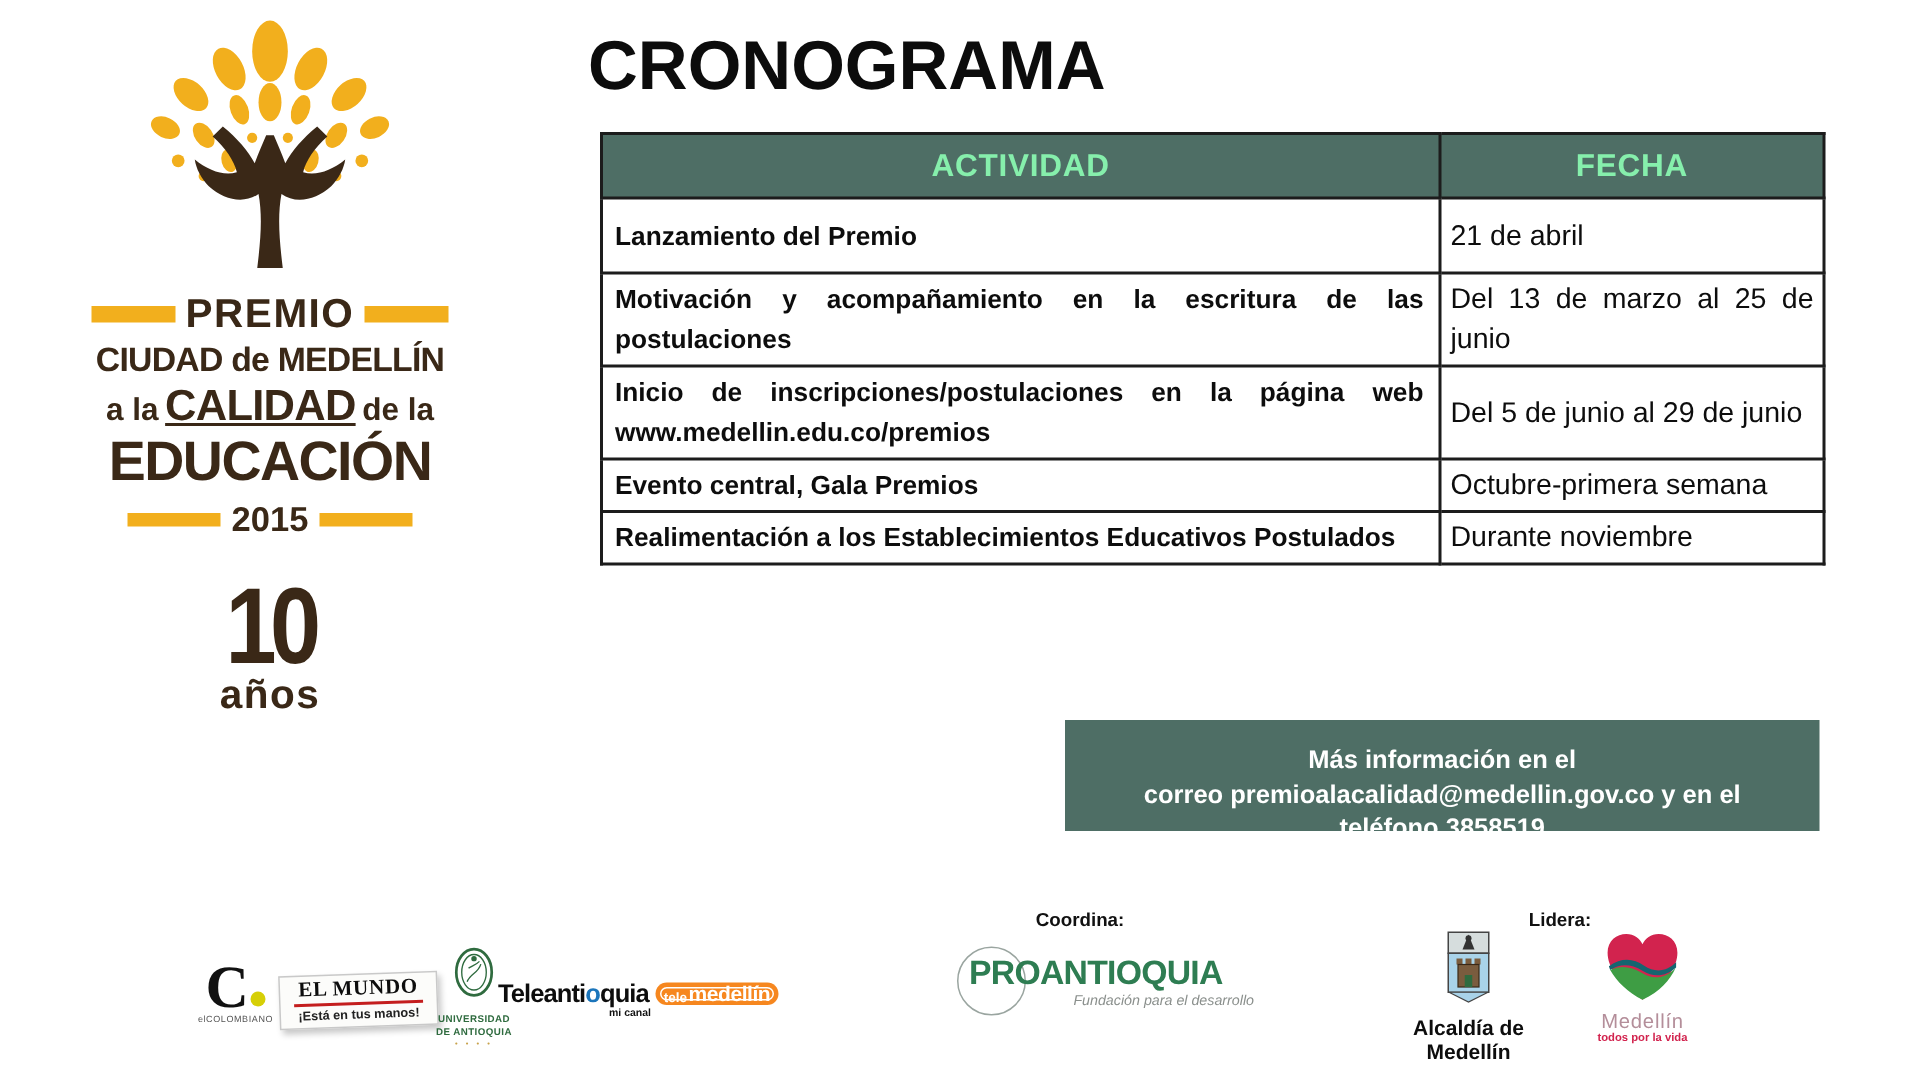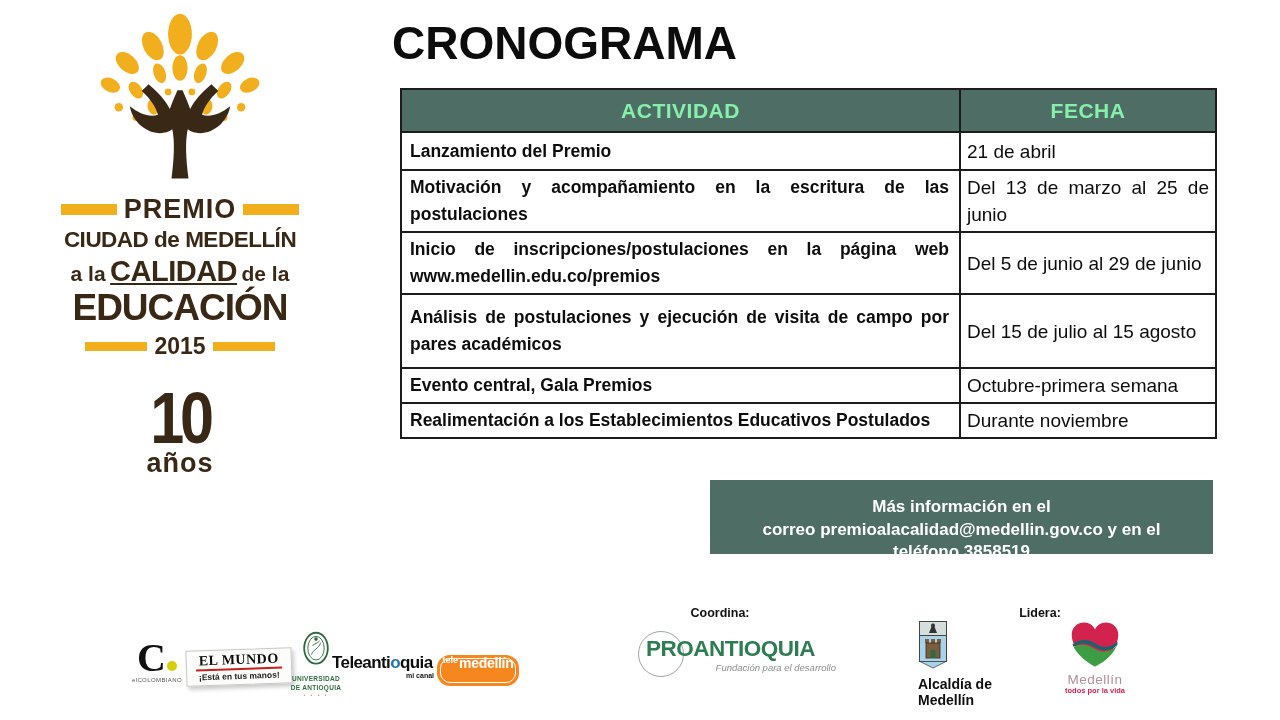--- a/index.html
+++ b/index.html
@@ -47,21 +47,21 @@
     height:43px; text-align:center; letter-spacing:0.5px;
   }
   td.activity {
     font-weight:bold; font-size:17.5px; color:#0d0d0d;
     text-align:justify; padding:3px 10px 3px 8px; line-height:27px; vertical-align:middle;
   }
   td.date {
     font-size:19px; color:#0d0d0d;
     text-align:justify; padding:3px 6px; line-height:27px; vertical-align:middle;
   }
-  tr.h38 td { height:38px; } tr.h62 td { height:62px; }
+  tr.h38 td { height:50px; } tr.h62 td { height:62px; }
   tr.h74 td { height:74px; } tr.h42 td { height:32px; }
 
   
   .info-box {
     position:absolute; left:710px; top:480px; width:503px; height:74px;
     background:#4E6E65; color:#fff; text-align:center;
     font-size:17px; font-weight:bold; line-height:22.5px; padding-top:16px;
   }
 
   
@@ -86,35 +86,35 @@
   .logo-udea { position:absolute; left:276px; top:630px; width:80px; text-align:center; color:#2F6B3F; }
   .udea-caption { font-size:6.5px; font-weight:bold; letter-spacing:0.3px; line-height:8px; margin-top:1px; }
   .udea-dots { font-size:5px; color:#c8a24a; letter-spacing:2px; }
 
   .logo-teleantioquia { position:absolute; left:332px; top:653px; width:108px; }
   .ta-name { font-size:17px; font-weight:bold; letter-spacing:-0.6px; color:#0d0d0d; white-space:nowrap; }
   .ta-o { color:#1B75BB; }
   .ta-tag { font-size:7px; font-weight:bold; color:#111; text-align:right; padding-right:6px; margin-top:-1px; }
 
   .logo-telemedellin {
-    position:absolute; left:437px; top:655px; width:82px; height:31px;
+    position:absolute; left:437px; top:655px; width:82px; height:15px;
     background:#F6871F; border-radius:13px;
     outline:1.5px solid #fff; outline-offset:-4px;
-    display:flex; align-items:flex-start; justify-content:center; gap:1px;
+    display:flex; align-items:flex-end; justify-content:center; gap:1px;
   }
   .tm-tele { color:#fff; font-size:9px; font-weight:bold; }
   .tm-name { color:#fff; font-size:14px; font-weight:bold; letter-spacing:-0.3px; }
 
   .logo-proantioquia { position:absolute; left:638px; top:636px; width:210px; }
   .pro-wrap { position:relative; padding-left:8px; }
   .pro-circle { position:absolute; left:0; top:-5px; width:46px; height:46px; border:1.5px solid #9aa5a0; border-radius:50%; }
   .pro-name { position:relative; font-size:22.5px; font-weight:bold; color:#2E7D52; letter-spacing:-0.5px; }
   .pro-tag { position:relative; font-size:9.5px; font-style:italic; color:#8a8f8c; text-align:right; padding-right:12px; margin-top:0px; }
 
-  .logo-alcaldia { position:absolute; left:918px; top:620px; width:122px; text-align:left; }
+  .logo-alcaldia { position:absolute; left:918px; top:620px; width:122px; text-align:center; }
   .alcaldia-caption { font-size:14px; font-weight:bold; color:#0d0d0d; margin-top:2px; }
 
   .logo-heart { position:absolute; left:1052px; top:620px; width:86px; text-align:center; }
   .heart-name { font-size:13.5px; color:#b48e9a; letter-spacing:0.5px; margin-top:-2px; }
   .heart-tag { font-size:7.5px; font-weight:bold; color:#D2234E; margin-top:-1px; }
 </style>
 </head>
 <body>
 
 <div class="slide">
@@ -188,24 +188,20 @@
         <td class="date">21 de abril</td>
       </tr>
       <tr class="h62">
         <td class="activity">Motivación y acompañamiento en la escritura de las postulaciones</td>
         <td class="date">Del 13 de marzo al 25 de junio</td>
       </tr>
       <tr class="h62">
         <td class="activity">Inicio de inscripciones/postulaciones en la página web www.medellin.edu.co/premios</td>
         <td class="date">Del 5 de junio al 29 de junio</td>
       </tr>
-      <tr class="h74">
-        <td class="activity">Análisis de postulaciones y ejecución de visita de campo por pares académicos</td>
-        <td class="date">Del 15 de julio al 15 agosto</td>
-      </tr>
       <tr class="h42">
         <td class="activity">Evento central, Gala Premios</td>
         <td class="date">Octubre-primera semana</td>
       </tr>
       <tr class="h42">
         <td class="activity">Realimentación a los Establecimientos Educativos Postulados</td>
         <td class="date">Durante noviembre</td>
       </tr>
     </tbody>
   </table>

